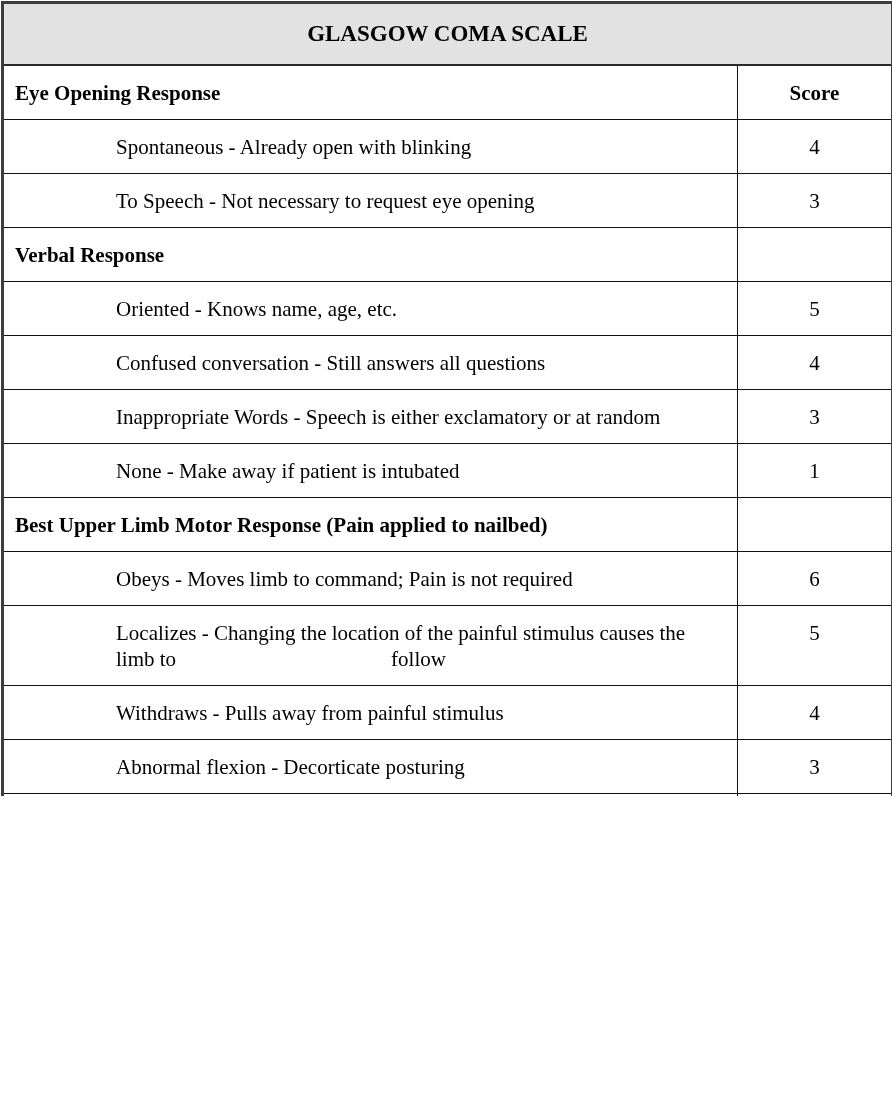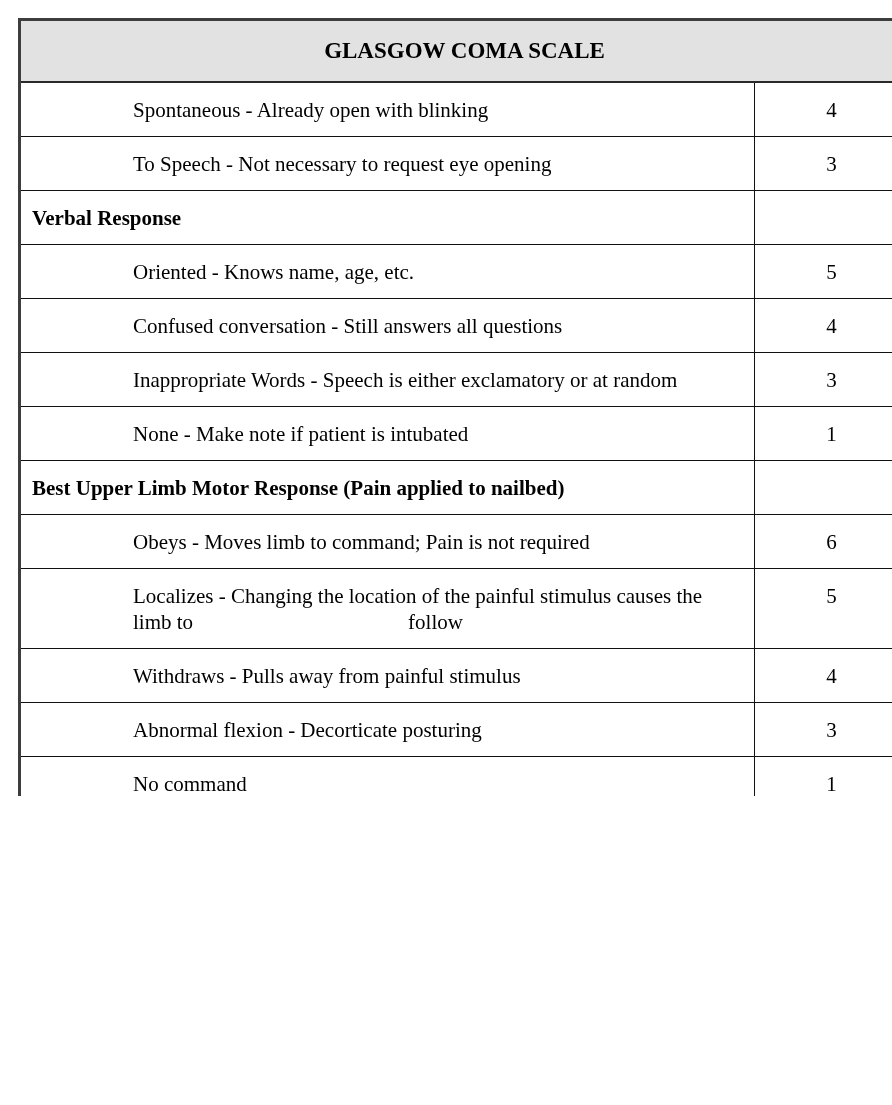--- a/index.html
+++ b/index.html
@@ -7,21 +7,21 @@
     margin: 0;
     padding: 0;
     background: #ffffff;
     font-family: "Liberation Serif", "DejaVu Serif", serif;
     color: #000000;
   }
   .page {
     width: 892px;
     height: 796px;
     background: #ffffff;
-    padding: 18px;
+    padding: 1px;
   }
   table.gcs-table {
     width: 890px;
     border-collapse: collapse;
     table-layout: fixed;
     border: 3px solid #3d3d3d;
   }
   col.response-col { width: 735px; }
   col.score-col    { width: 155px; }
 
@@ -76,20 +76,24 @@
       <col class="response-col">
       <col class="score-col">
     </colgroup>
     <thead>
       <tr>
         <th colspan="2" class="title-cell">GLASGOW COMA SCALE</th>
       </tr>
     </thead>
     <tbody id="rows-body">
         <tr>
+          <td class="response-cell section">Eye Opening Response</td>
+          <td class="score-cell bold">Score</td>
+        </tr>
+        <tr>
           <td class="response-cell item">
             <div class="line">Spontaneous - Already open with blinking</div>
           </td>
           <td class="score-cell">4</td>
         </tr>
         <tr>
           <td class="response-cell item">
             <div class="line">To Speech - Not necessary to request eye opening</div>
           </td>
           <td class="score-cell">3</td>
@@ -111,21 +115,21 @@
           <td class="score-cell">4</td>
         </tr>
         <tr>
           <td class="response-cell item">
             <div class="line">Inappropriate Words - Speech is either exclamatory or at random</div>
           </td>
           <td class="score-cell">3</td>
         </tr>
         <tr>
           <td class="response-cell item">
-            <div class="line">None - Make note if patient is intubated</div>
+            <div class="line">None - Make away if patient is intubated</div>
           </td>
           <td class="score-cell">1</td>
         </tr>
         <tr>
           <td class="response-cell section">Best Upper Limb Motor Response (Pain applied to nailbed)</td>
           <td class="score-cell"></td>
         </tr>
         <tr>
           <td class="response-cell item">
             <div class="line">Obeys - Moves limb to command; Pain is not required</div>

